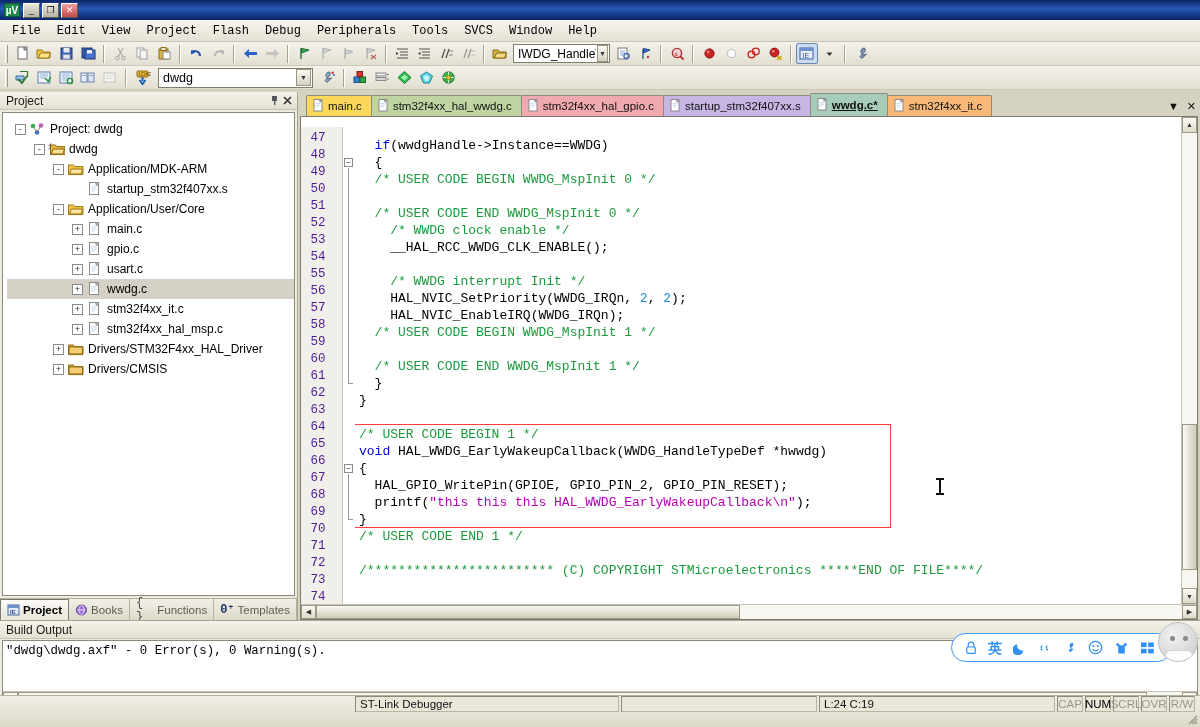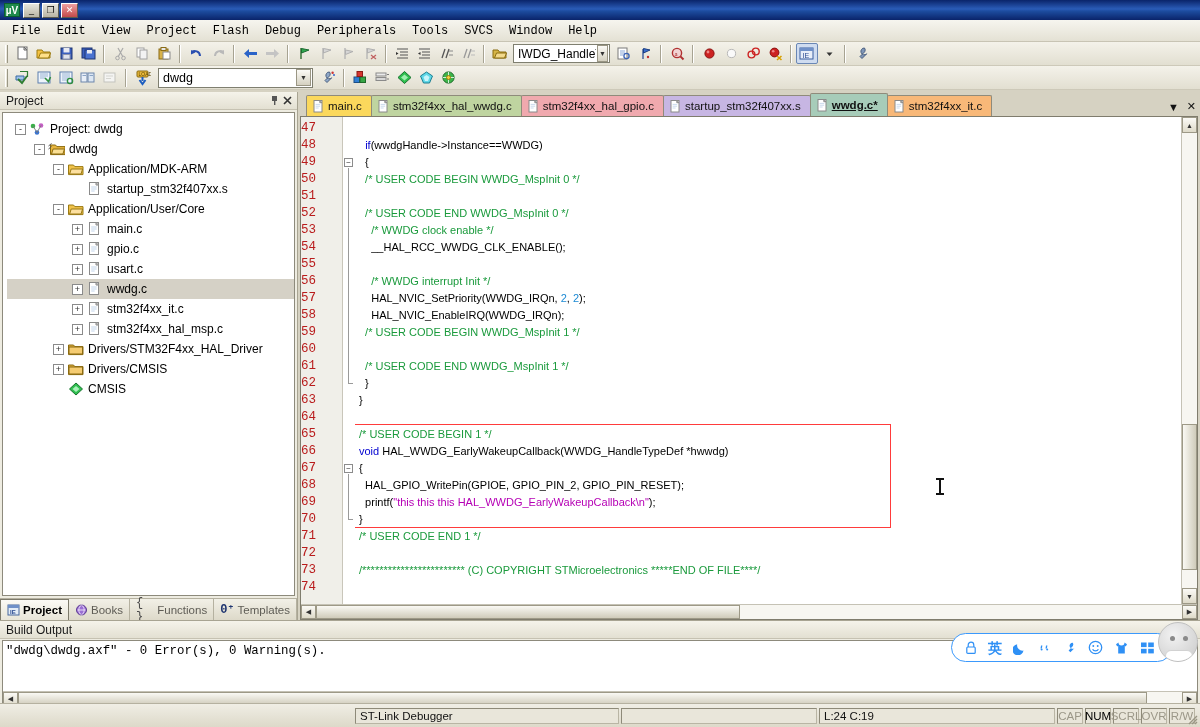--- a/index.html
+++ b/index.html
@@ -200,42 +200,43 @@
     border: 1px solid #7f7c6d;
     margin: 0 2px 0 2px;
     background: #fff; min-height: 0;
   }
   .code-body { flex: 1 1 auto; display: flex; min-height: 0; position: relative; overflow:hidden;}
   .gutter-scroll { display:flex; flex:1 1 auto; min-width:0; overflow:hidden; }
   .gutter {
     width: 42px; flex: 0 0 auto;
     background: #f0efe9;
     border-right: 1px solid #c9c6ba;
-    text-align: left;
+    text-align: center;
     font-family: "Liberation Mono", monospace;
-    font-size: 12.5px; color: #b91c1c;
+    font-size: 12.5px; color: #4c1d95;
     padding-top: 3px;
     user-select: none;
+    margin-top: 10px;
   }
   .fold {
     width: 12px; flex: 0 0 auto; background: #fff;
     padding-top: 3px; position: relative;
   }
   .fold .fbox {
     position:absolute; width: 9px; height: 9px;
     border: 1px solid #8c8c8c; background:#fff;
     font-size: 8px; line-height: 7px; text-align:center; color:#333;
     left: 1px; font-family:"Liberation Sans",sans-serif;
   }
   .fold .fline { position:absolute; left: 5px; width:1px; background:#9a9a9a; }
   .fold .ftick { position:absolute; left: 5px; width:5px; height:1px; background:#9a9a9a; }
   .code-text {
     flex: 1 1 auto; background: #fff; position: relative;
-    font-family: Liberation Sans, sans-serif;
-    font-size: 11px;
+    font-family: Liberation Mono, monospace;
+    font-size: 13px;
     padding-top: 3px;
     white-space: pre;
     overflow: hidden;
   }
   .ln { height: 17px; line-height: 17px; padding-left: 4px; }
   .gl { height: 17px; line-height: 17px; padding-right: 7px; }
 
   .kw { color: #0000d0; }
   .cm { color: #1a9a3c; }
   .st { color: #b500b5; }
@@ -333,24 +334,24 @@
     border: 1px solid #c0c0c0;
     z-index: 41;
     overflow:hidden;
   }
   .ime-avatar .eye { position:absolute; width:5px;height:5px;border-radius:50%;background:#8a8a8a;top:13px;}
   .ime-avatar .eye.l{left:11px;} .ime-avatar .eye.r{left:24px;}
   .ime-avatar .body { position:absolute;left:6px;top:27px;width:28px;height:13px;border-radius:6px 6px 0 0;background:#fff;border:1px solid #d2d2d2;}
 
   
   .statusbar {
-    position: absolute; left: 0; bottom: 0; width: 1200px; height: 24px;
+    position: absolute; left: 0; bottom: 0; width: 1200px; height: 32px;
     background: linear-gradient(to bottom,#f0eee5,#ddd9c9);
     border-top: 1px solid #b5b1a0;
-    display: flex; align-items: center;
+    display: flex; 
     font-size: 11.5px; color: #111;
   }
   .sb-cell {
     height: 16px; margin: 0 1px;
     border: 1px solid #b9b5a4; border-top-color:#8e8a79; border-left-color:#8e8a79;
     background: #e9e6da;
     display: flex; align-items: center; padding: 0 4px;
     flex: 0 0 auto;
   }
   .sb-cell.flat { border: none; background: transparent; }
@@ -878,31 +879,20 @@
             <div class="trow">
               <span class="tind" style="width: 46px;"></span>
               <span class="expander">+</span>
               <span class="ticon">
                 <svg width="16" height="13">
                   <path d="M0.5 2 h5 l1.3 1.6 h8.2 v8 h-14.5 z" fill="#e0ae3c" stroke="#8a6a10"></path>
                   <path d="M1 4 h13.5 v7 h-13.5 z" fill="#f5cc72" stroke="#8a6a10"></path>
                 </svg>
               </span>
               <span class="tlabel">Drivers/CMSIS</span>
-            </div>
-            <div class="trow">
-              <span class="tind" style="width: 46px;"></span>
-              <span class="expander none"></span>
-              <span class="ticon">
-                <svg width="16" height="14">
-                  <path d="M8 1 L14.5 7 L8 13 L1.5 7 Z" fill="#2fbf4f" stroke="#18732f"></path>
-                  <path d="M8 4 L11.5 7 L8 10 L4.5 7 Z" fill="#a8f2ba"></path>
-                </svg>
-              </span>
-              <span class="tlabel">CMSIS</span>
             </div>
           </div>
       </div>
 
       <div class="pane-tabs">
         <div class="ptab active">
           <svg width="13" height="12">
               <rect x="1" y="1" width="11" height="10" fill="#e3ecf7" stroke="#46679c"></rect>
               <rect x="1" y="1" width="11" height="3" fill="#6f90c8"></rect>
               <text x="3" y="9.5" font-size="6" fill="#2a4a90" font-family="Liberation Sans, sans-serif">IE</text>

